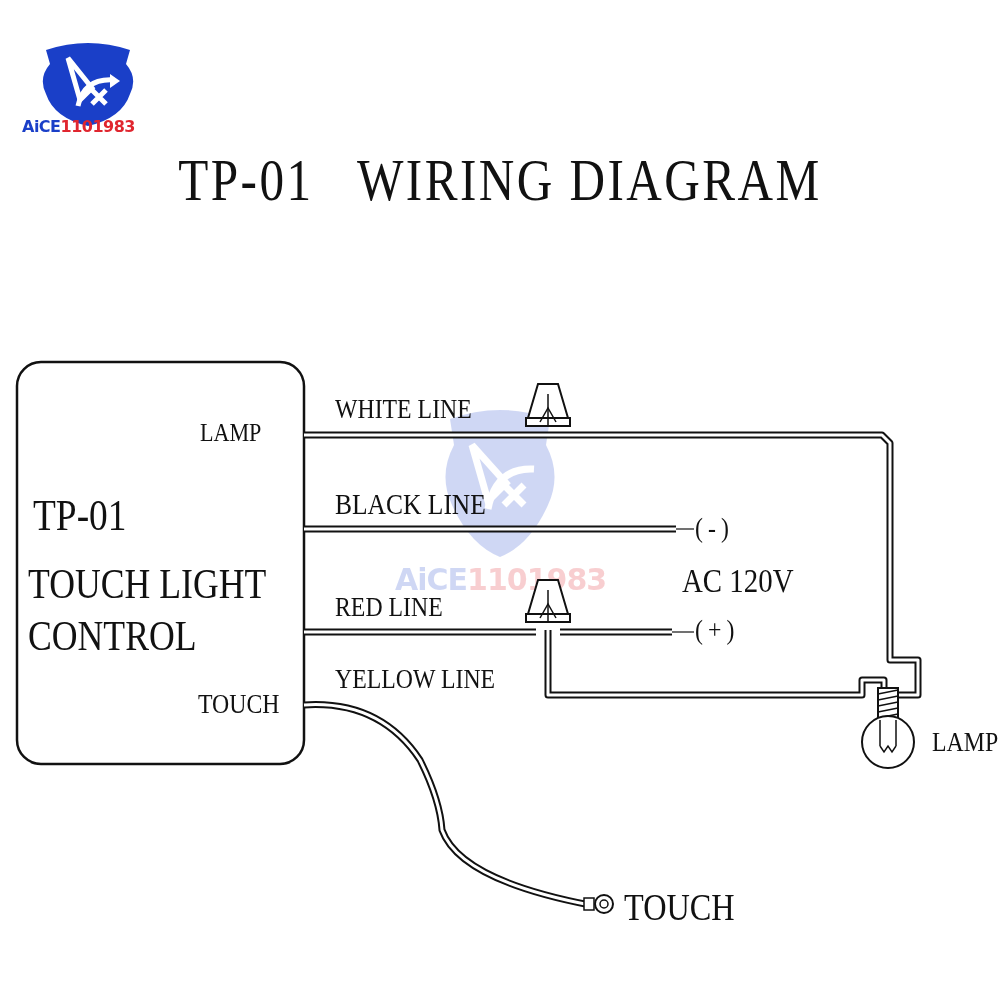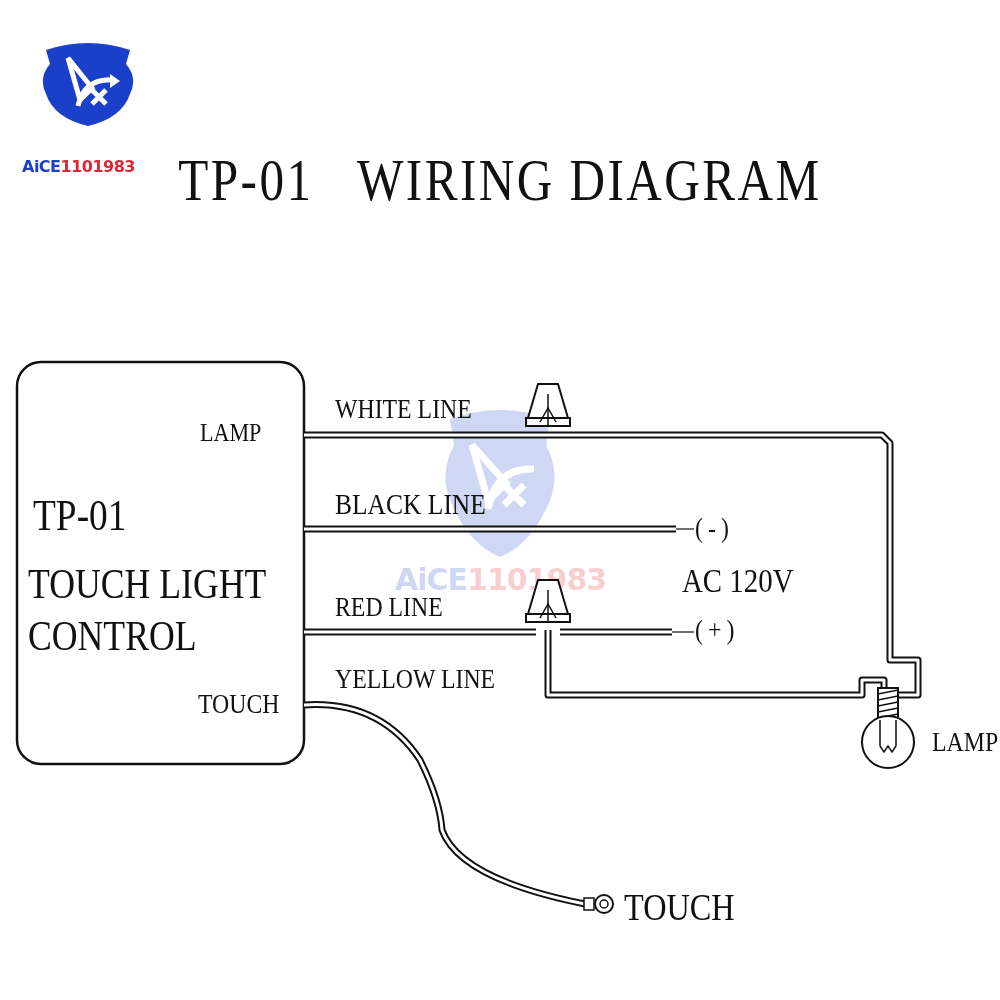--- a/index.html
+++ b/index.html
@@ -1,19 +1,19 @@
 <!DOCTYPE html>
 <html><head>
 <meta charset="utf-8">
 <style>
   html, body { margin: 0; padding: 0; background: #ffffff; }
   body { width: 1000px; height: 1000px; position: relative; overflow: hidden; }
   .serif { font-family: "Liberation Serif", "DejaVu Serif", serif; color: #111; }
   #logo { position: absolute; left: 18px; top: 38px; width: 140px; height: 110px; }
-  #logo-text { position: absolute; left: 22px; top: 117px; font-family: "DejaVu Sans", sans-serif; font-weight: bold; font-size: 16px; letter-spacing: -0.5px; margin-top: 40px; }
+  #logo-text { position: absolute; left: 22px; top: 117px; font-family: "DejaVu Sans", sans-serif; font-weight: bold; font-size: 16px; letter-spacing: -0.5px; }
   #logo-text .a { color: #1a3fc8; }
   #logo-text .b { color: #e0262f; }
   #title { position: absolute; left: 0; width: 1000px; top: 146px; text-align: center; font-size: 60px; letter-spacing: 3px; transform: scaleX(0.82); transform-origin: 500px 0; white-space: pre; }
   #diagram { position: absolute; left: 0; top: 0; width: 1000px; height: 1000px; }
   .lbl { position: absolute; white-space: nowrap; transform: scaleX(0.85); transform-origin: 0 0; }
   .wm { position: absolute; opacity: 0.22; pointer-events: none; }
 </style>
 </head>
 <body>
 

